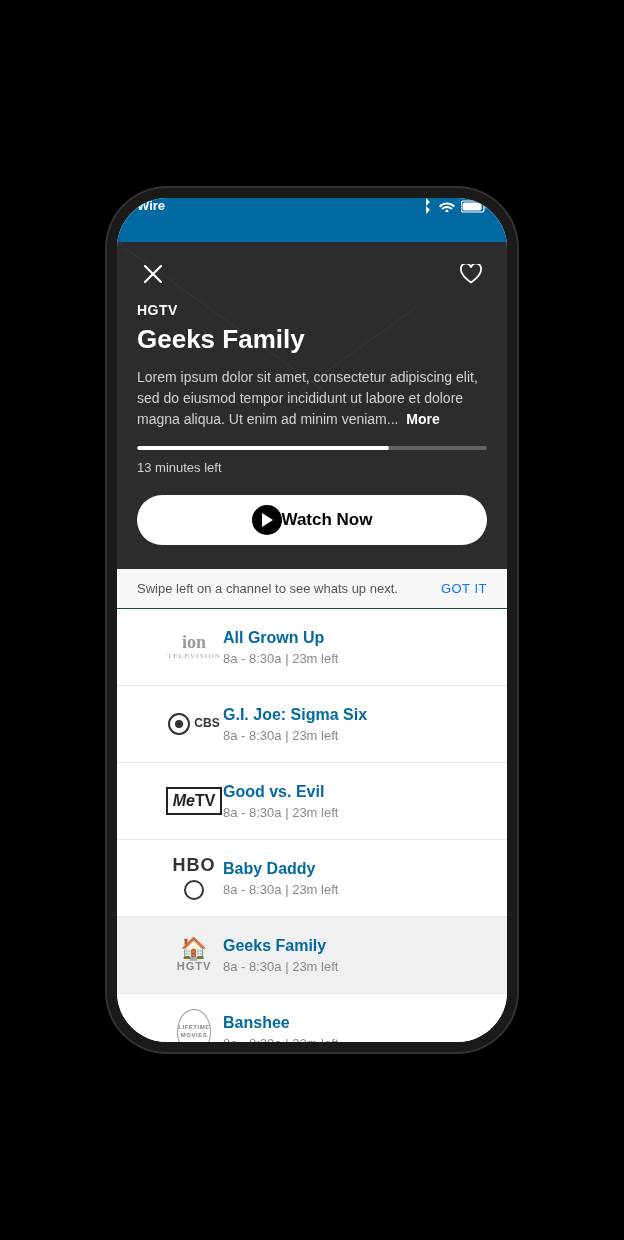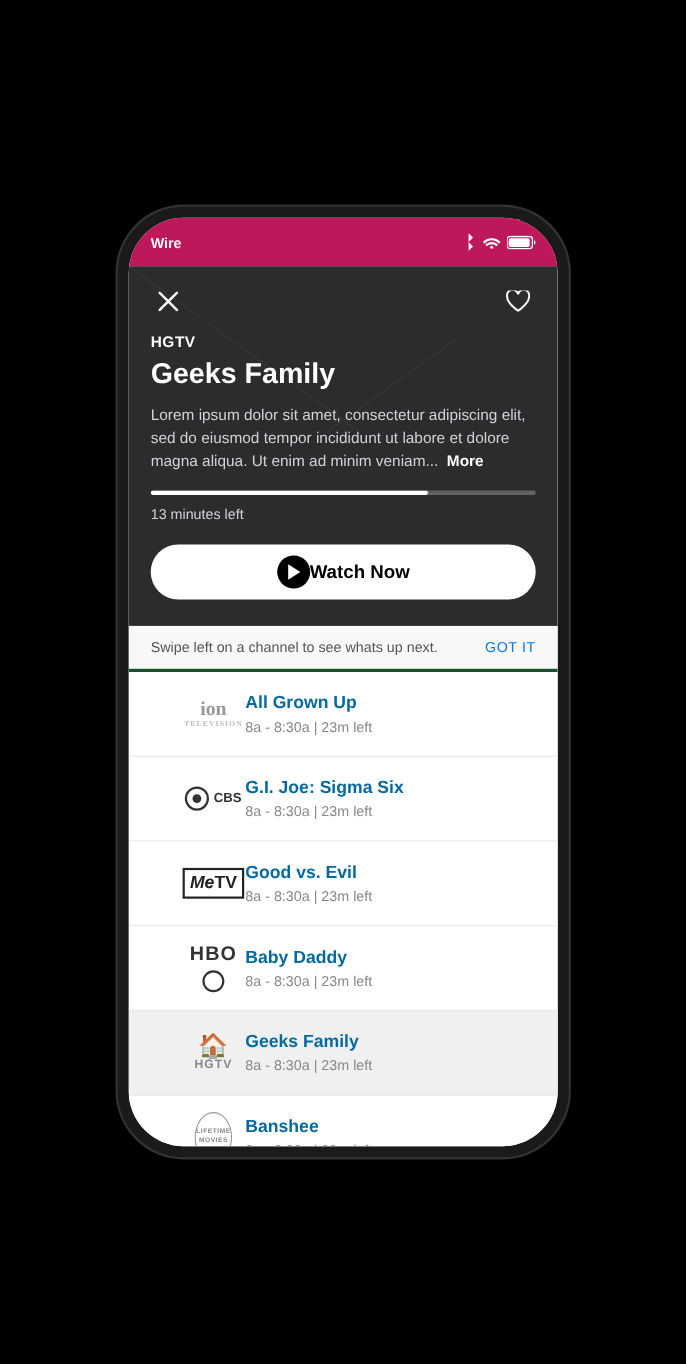--- a/index.html
+++ b/index.html
@@ -16,24 +16,24 @@
       width: 390px;
       height: 844px;
       background: #fff;
       border-radius: 50px;
       overflow: hidden;
       position: relative;
       box-shadow: 0 0 0 10px #1a1a1a, 0 0 0 12px #333;
     }
     
     .status-bar {
-      background: #be185d;
+      background: #0369a1;
       height: 44px;
       display: flex;
-      align-items: center;
+      align-items: flex-start;
       justify-content: space-between;
       padding: 0 20px;
       color: #fff;
       font-size: 13px;
       font-weight: 600;
     }
     .status-icons {
       display: flex;
       align-items: center;
       gap: 6px;
@@ -152,21 +152,21 @@
       pointer-events: none;
       opacity: 0.05;
     }
     
     .swipe-hint {
       background: #f8f8f8;
       padding: 12px 20px;
       display: flex;
       align-items: center;
       justify-content: space-between;
-      border-bottom: 3px solid #14532d;
+      border-bottom: 1px solid #14532d;
     }
     .swipe-hint-text {
       font-size: 13px;
       color: #555;
     }
     .got-it-btn {
       color: #007aff;
       font-size: 13px;
       font-weight: 400;
       cursor: pointer;

